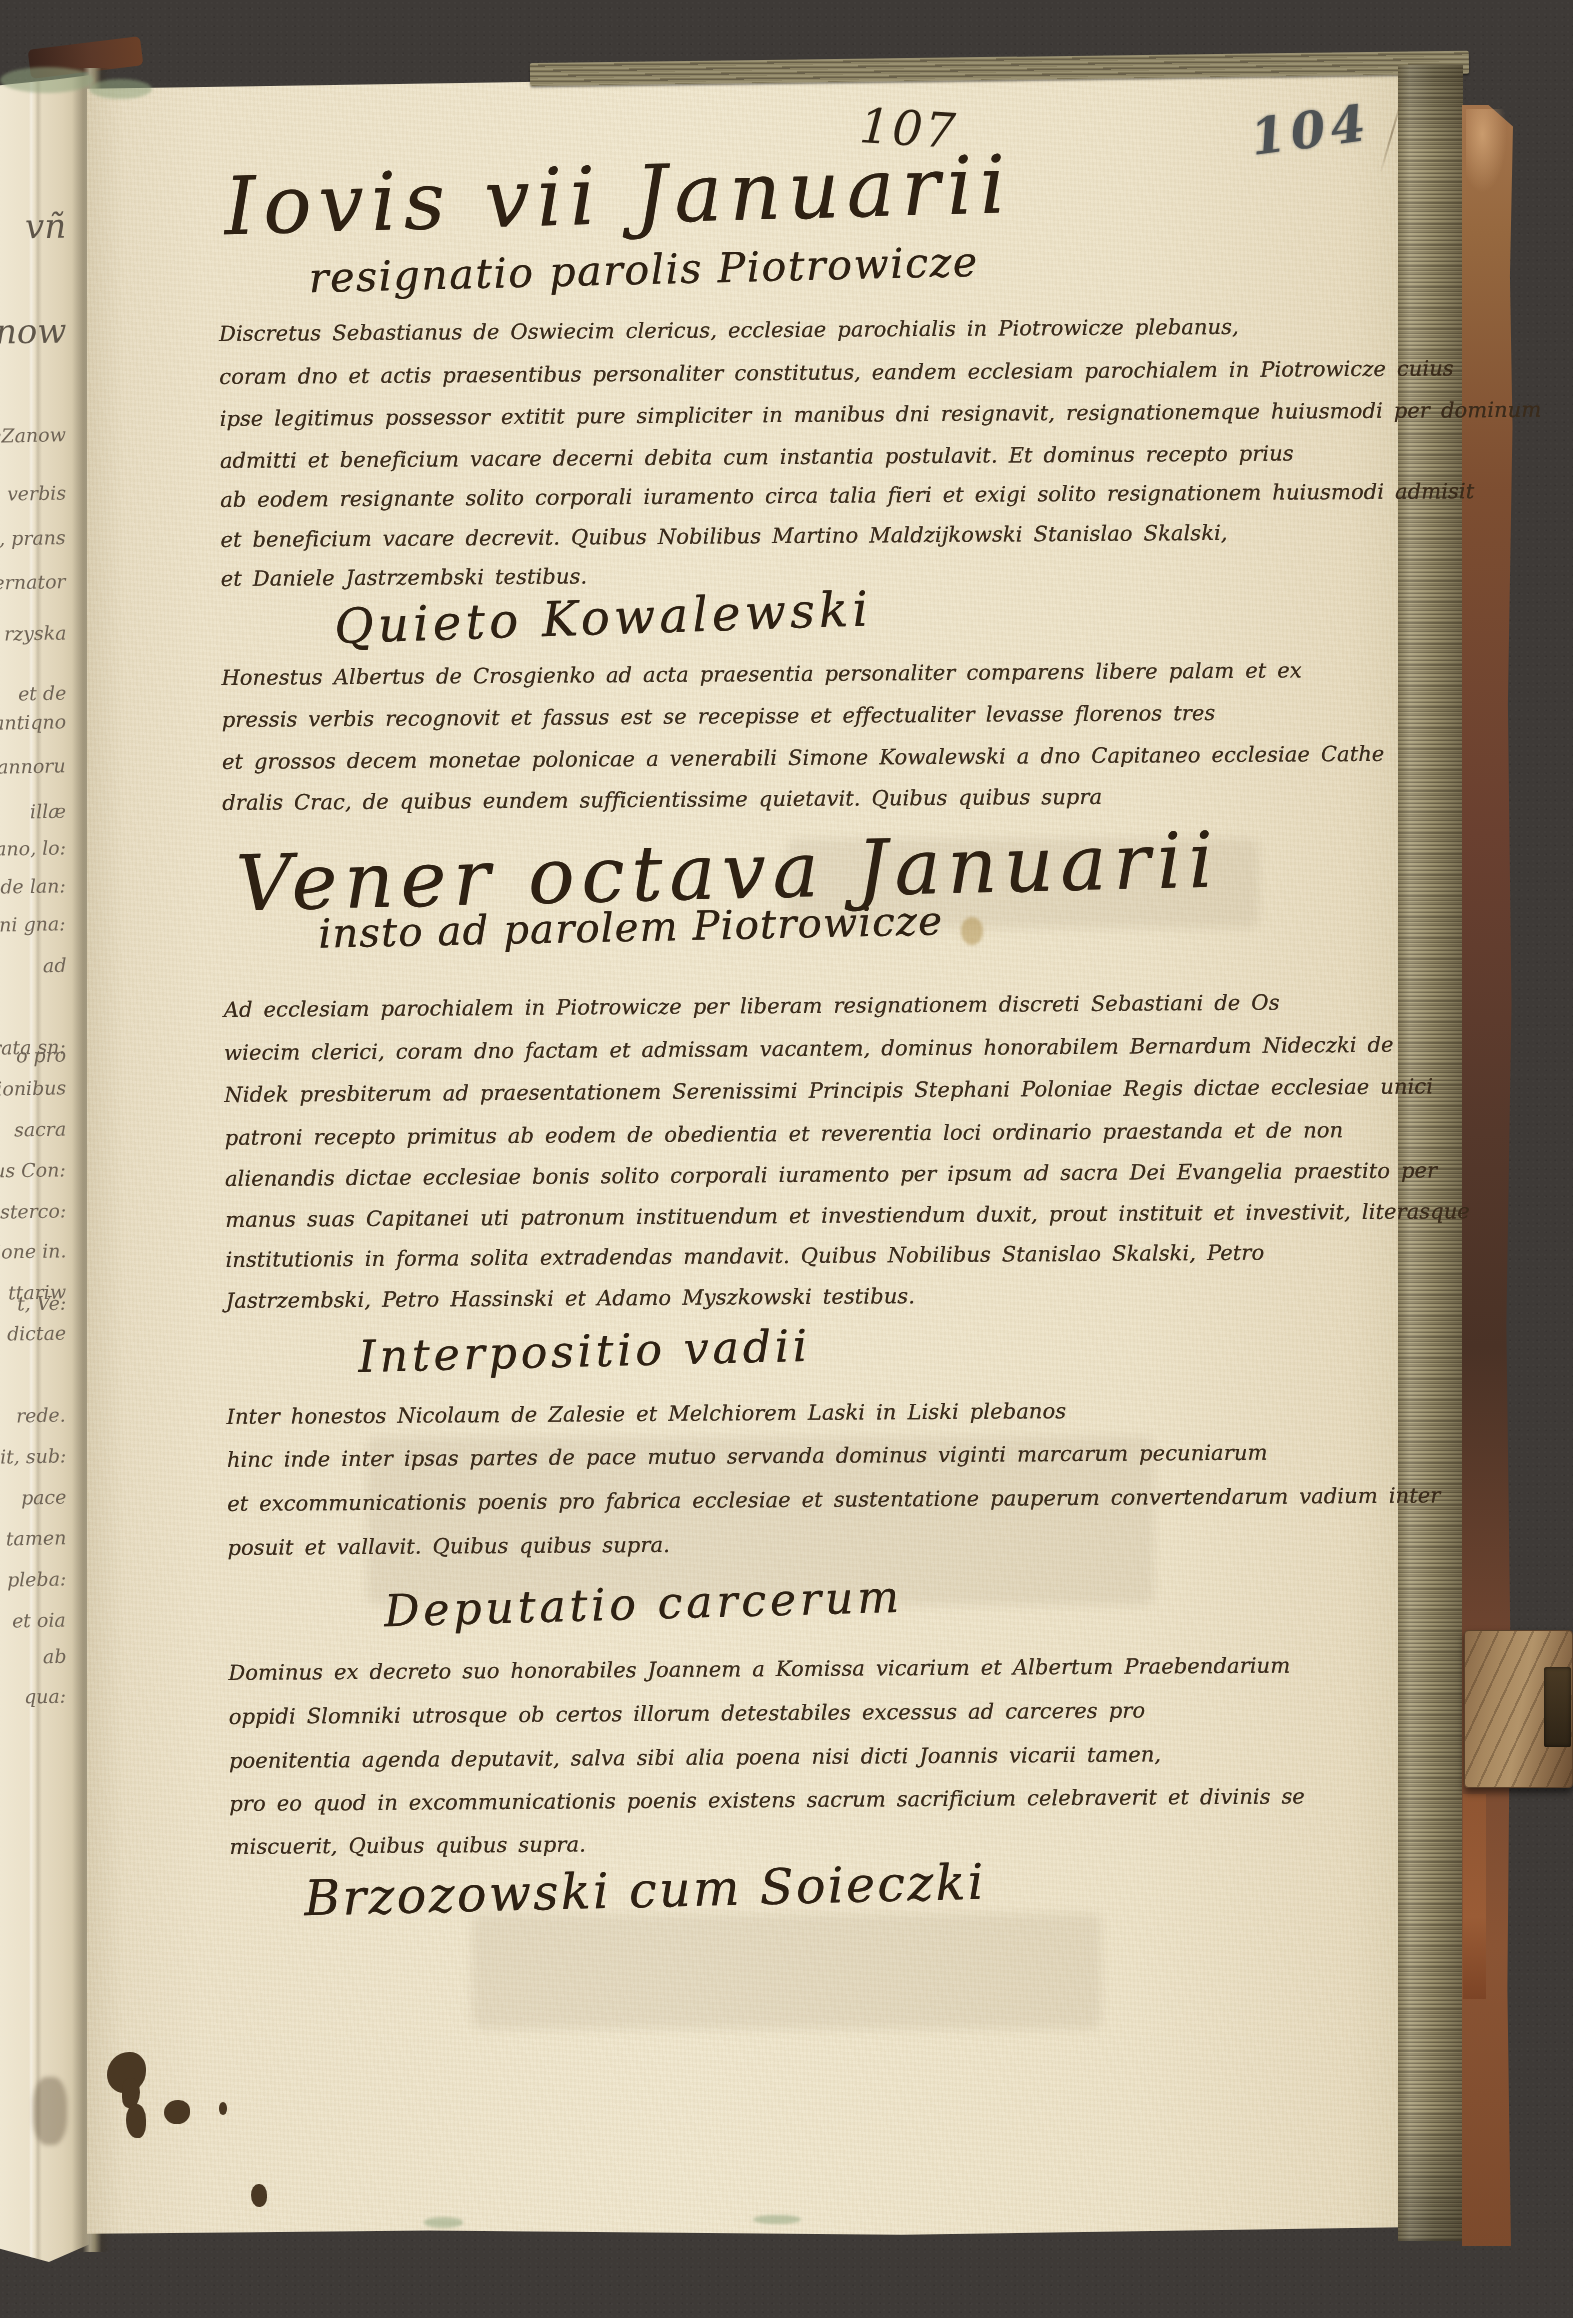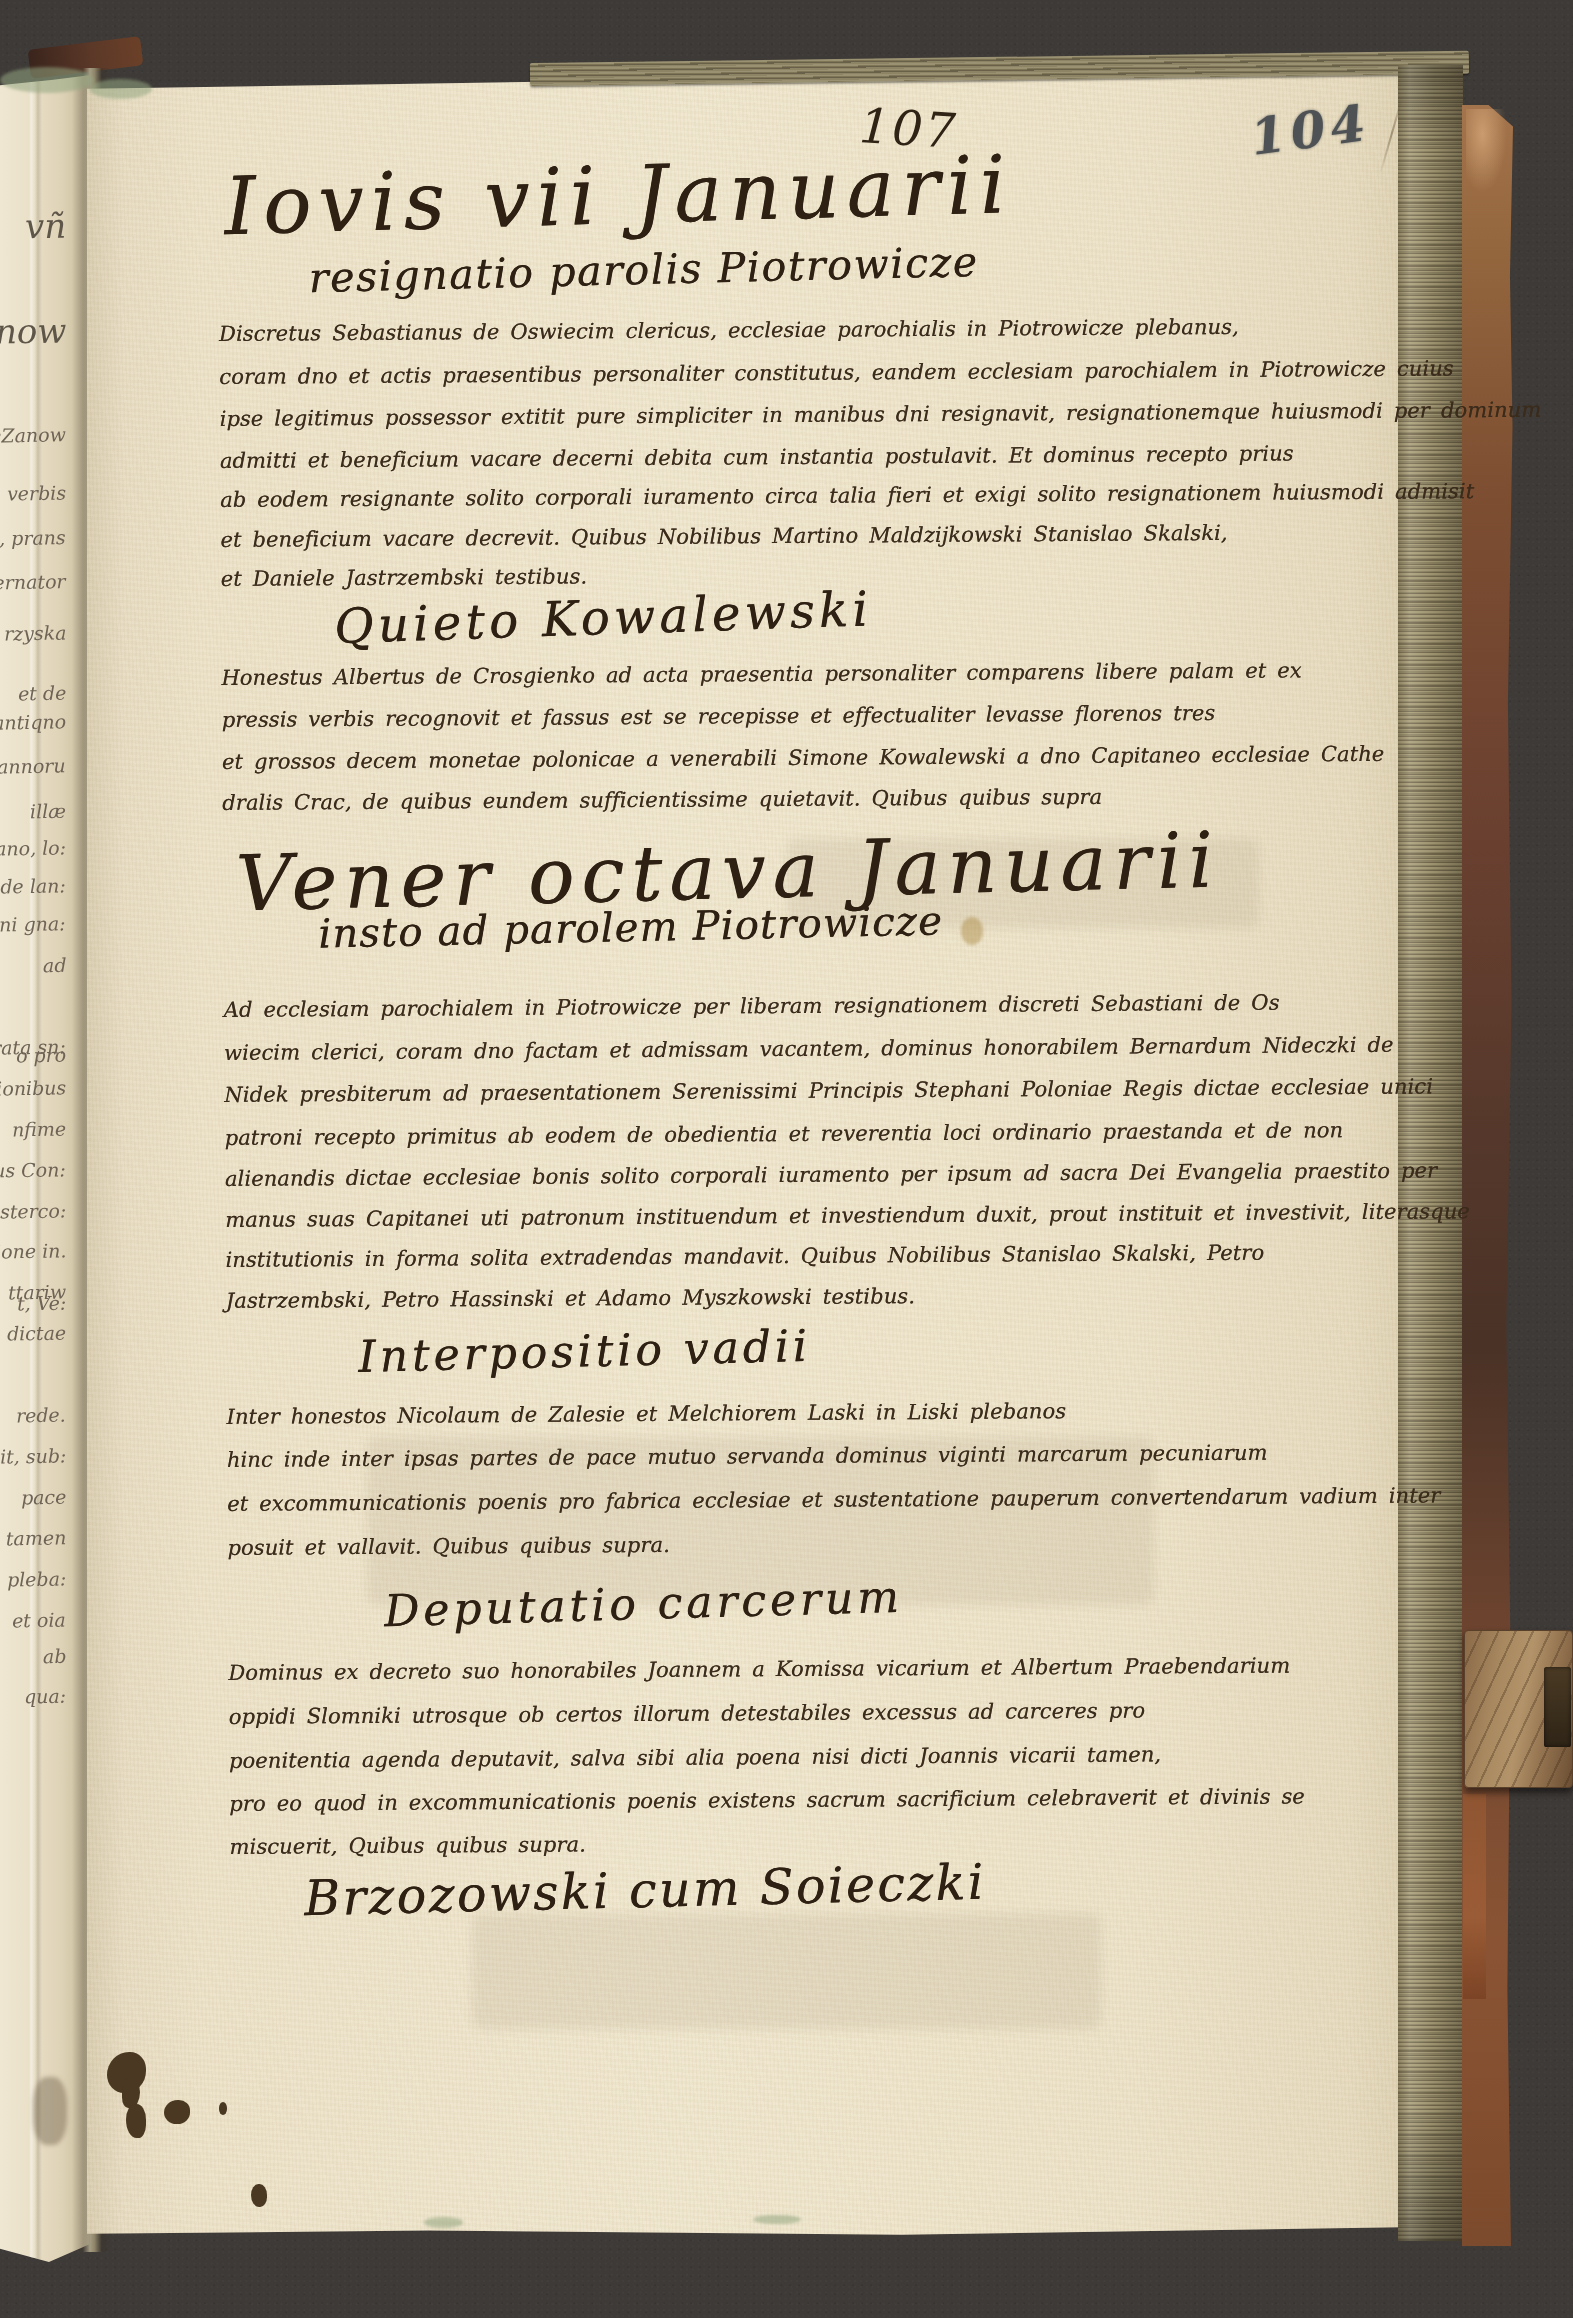--- a/index.html
+++ b/index.html
@@ -159,21 +159,21 @@
     <span class="frag" style="top:639px">antiqno</span>
     <span class="frag" style="top:683px">annoru</span>
     <span class="frag" style="top:728px">illæ</span>
     <span class="frag" style="top:765px">ano, lo:</span>
     <span class="frag" style="top:803px">ade lan:</span>
     <span class="frag" style="top:841px">gni gna:</span>
     <span class="frag" style="top:882px">ad</span>
     <span class="frag" style="top:972px">o pro</span>
     <span class="frag" style="top:964px">rata sn:</span>
     <span class="frag" style="top:1005px">nionibus</span>
-    <span class="frag" style="top:1046px">nfime</span>
+    <span class="frag" style="top:1046px">sacra</span>
     <span class="frag" style="top:1087px">ius Con:</span>
     <span class="frag" style="top:1128px">sterco:</span>
     <span class="frag" style="top:1168px">ione in.</span>
     <span class="frag" style="top:1209px">ttariw</span>
     <span class="frag" style="top:1250px">dictae</span>
     <span class="frag" style="top:1220px">t, Ve:</span>
     <span class="frag" style="top:1332px">rede.</span>
     <span class="frag" style="top:1373px">it, sub:</span>
     <span class="frag" style="top:1414px">pace</span>
     <span class="frag" style="top:1455px">s tamen</span>

